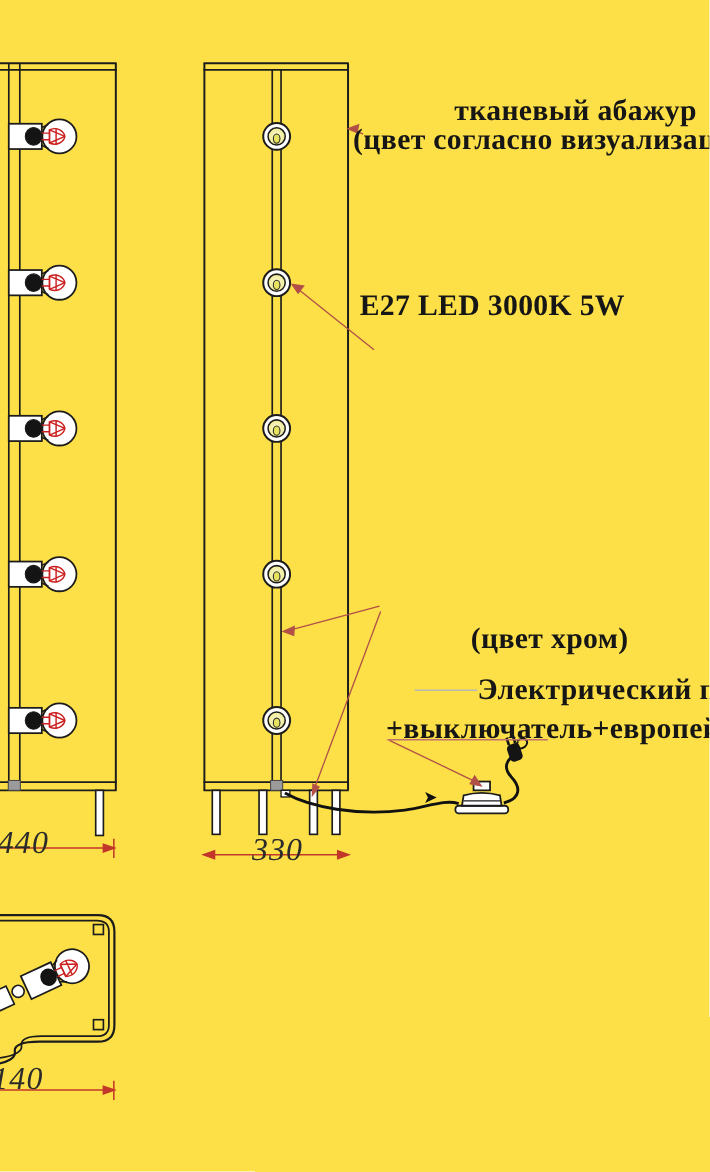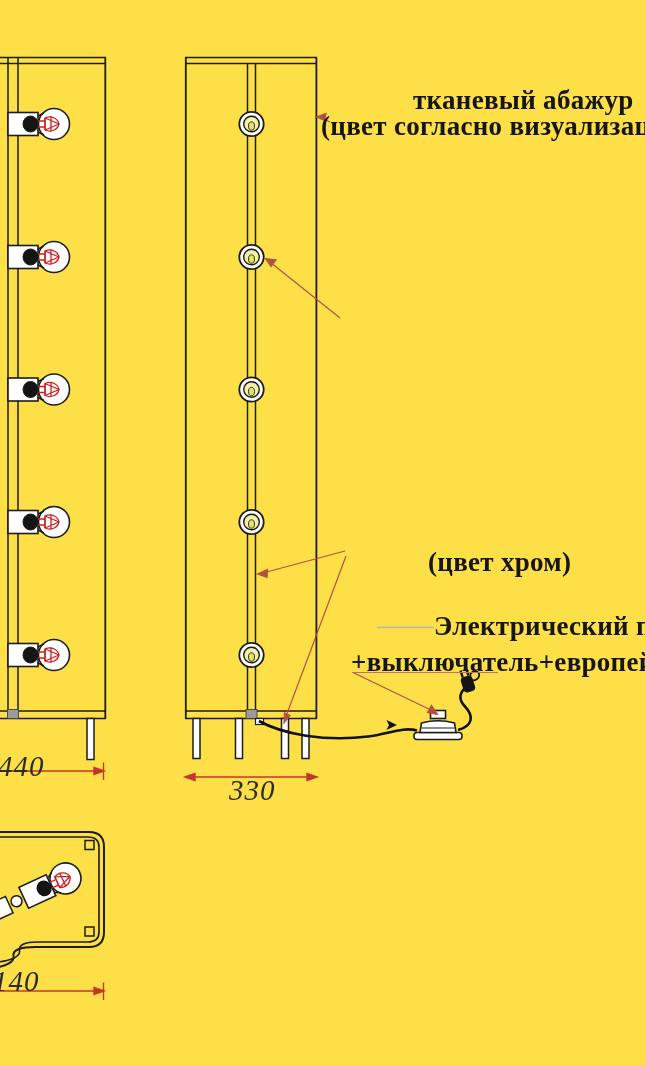--- a/index.html
+++ b/index.html
@@ -179,23 +179,24 @@
 
     <path d="M 0,991 H 103" fill="none"></path>
     <polygon points="104,991 94,987.5 94,994.5"></polygon>
     <path d="M 103.5,982.5 V 1000" fill="none"></path>
   </g>
 </svg>
 
 <div class="ann" style="left:413px;top:85px;">тканевый абажур</div>
 <div class="ann" style="left:321px;top:111px;">(цвет согласно визуализации)</div>
 
-
-<div class="ann" style="left:428px;top:547px;">(цвет хром)</div>
+<div class="ann" style="left:327px;top:262px;">E27 LED 3000K 5W</div>
+
+<div class="ann" style="left:428px;top:565px;">(цвет хром)</div>
 
 <div class="ann" style="left:434px;top:611px;">Электрический провод</div>
 <div class="ann" style="left:351px;top:647px;">+выключатель+европейская вилка</div>
 
 <div class="dim" style="left:-2px;top:750px;">440</div>
-<div class="dim" style="left:229px;top:757px;margin-top:17px;">330</div>
+<div class="dim" style="left:229px;top:757px;">330</div>
 <div class="dim" style="left:-7px;top:965px;">140</div>
 
 </div>
 
 </body></html>

